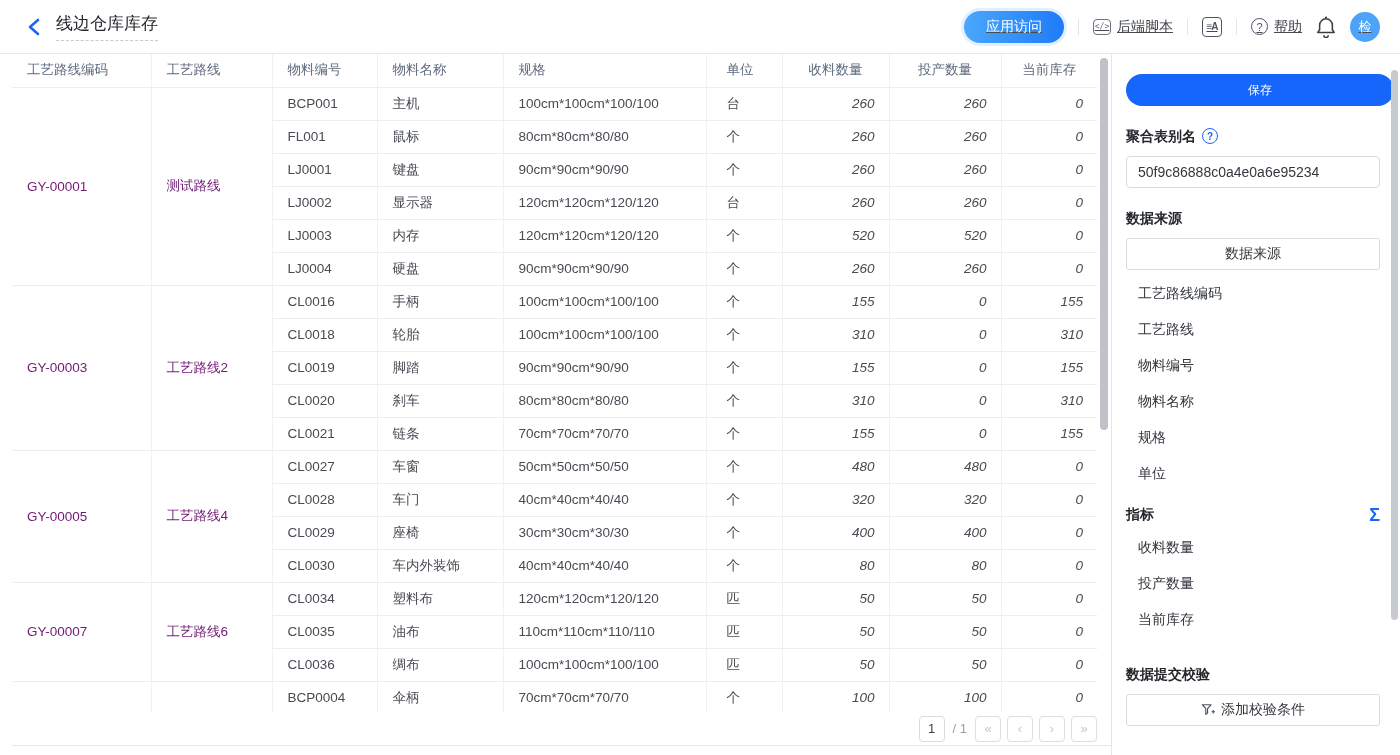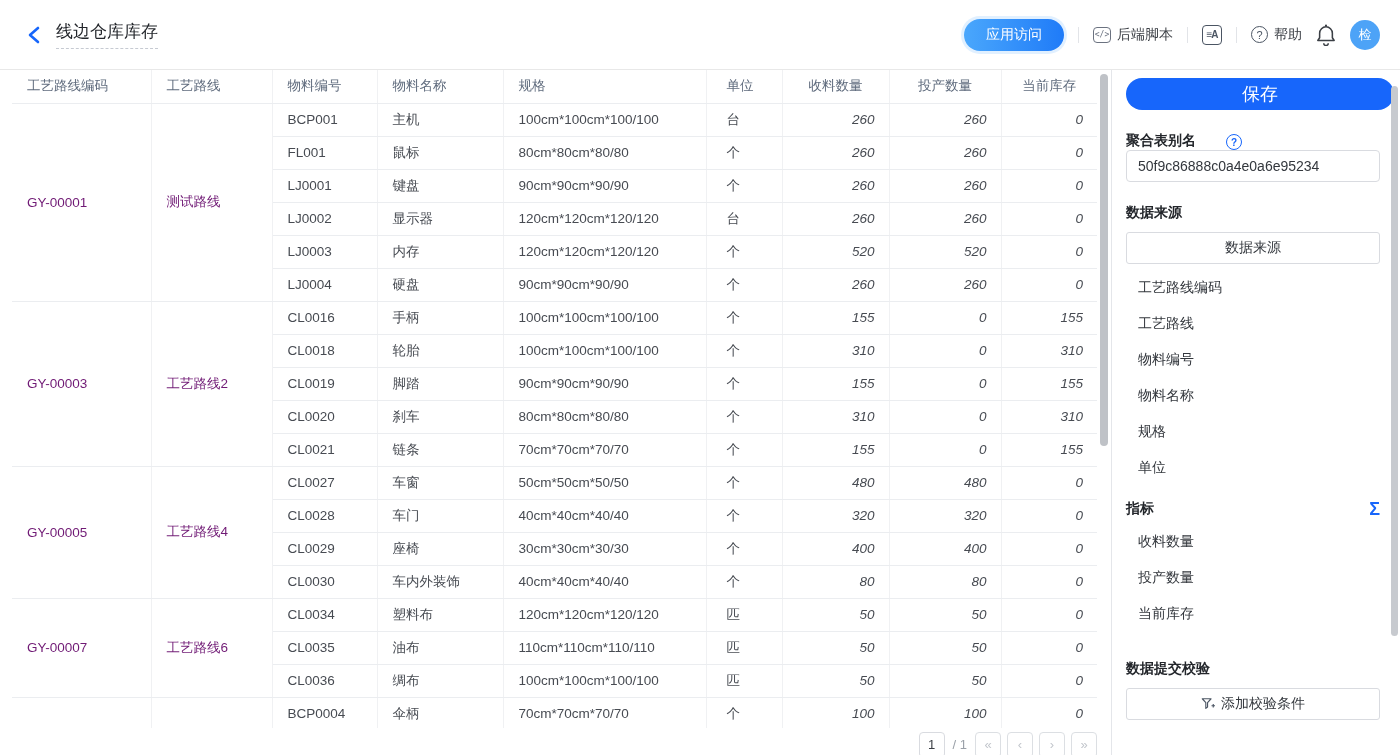--- a/index.html
+++ b/index.html
@@ -1,26 +1,26 @@
 <!DOCTYPE html>
 <html><head>
 <meta charset="utf-8">
 <style>
   * { margin:0; padding:0; box-sizing:border-box; }
   html,body { width:1400px; height:755px; overflow:hidden; background:#fff;
               font-family:"Liberation Sans","DejaVu Sans",sans-serif; color:#474b52; }
 
   
-  .topbar { height:70px; border-bottom:1px solid #e8e8e8; display:flex; align-items:center;
+  .topbar { height:54px; border-bottom:1px solid #e8e8e8; display:flex; align-items:center;
             padding:0 20px 0 22px; background:#fff; }
   .back-btn { width:24px; height:24px; display:flex; align-items:center; justify-content:center;
               cursor:pointer; margin-right:10px; }
   .page-title { font-size:17px; color:#23262b; padding-bottom:5px;
                 border-bottom:1px dashed #c6cad2; cursor:pointer; }
-  .topbar-right { margin-left:auto; display:flex; align-items:center; gap:14px; }
+  .topbar-right { margin-left:auto; display:flex; align-items:center; gap:14px;text-decoration:underline; }
   .pill-btn { background:linear-gradient(90deg,#4aa7fc,#1f7bf8); color:#fff; font-size:14px;
               border:none; border-radius:16px; padding:7px 22px; cursor:pointer;
               box-shadow:0 0 0 3px rgba(90,170,255,.18); }
   .tb-sep { width:1px; height:16px; background:#e2e4e8; }
   .tb-item { display:flex; align-items:center; gap:6px; font-size:14px; color:#3b3f45; cursor:pointer; }
   .code-icon { width:18px; height:16px; border:1.4px solid #6b7280; border-radius:4px;
                font-size:8px; color:#6b7280; display:flex; align-items:center; justify-content:center;
                font-family:"DejaVu Sans Mono",monospace; }
   .translate-icon { width:20px; height:20px; border:1.5px solid #4b5563; border-radius:4px;
                     font-size:10px; color:#4b5563; display:flex; align-items:center; justify-content:center;
@@ -55,27 +55,27 @@
               display:flex; align-items:center; justify-content:center; font-size:13px;
               color:#3b3f45; padding:0 6px; cursor:text; }
   .page-total { font-size:13px; color:#9aa0a8; margin:0 2px; }
   .pg-btn { width:26px; height:26px; border:1px solid #dcdfe3; border-radius:4px; background:#fff;
             color:#c2c6cc; font-size:13px; display:flex; align-items:center; justify-content:center;
             cursor:pointer; }
 
   
   .sidebar { flex:1; background:#fff; position:relative; padding:8px 20px 0 14px; overflow:hidden; }
   .save-btn { width:268px; height:32px; background:#1766fb; color:#fff; border:none;
-              border-radius:16px; font-size:18px; cursor:pointer; display:block; margin:0 auto; }
-  .side-label { display:flex; align-items:flex-end; font-size:14px; font-weight:bold; color:#23262b;
-                margin-top:22px;gap:24px; }
+              border-radius:16px; font-size:12px; cursor:pointer; display:block; margin:12px auto; }
+  .side-label { display:flex; align-items:flex-start; font-size:14px; font-weight:bold; color:#23262b;
+                margin-top:22px; }
   .q-icon { width:16px; height:16px; border:1.3px solid #1766fb; border-radius:50%; color:#1766fb;
             font-size:10px; display:flex; align-items:center; justify-content:center; margin-left:6px;
             cursor:pointer; }
-  .side-input { width:100%; height:32px; border:1px solid #d9dbe0; border-radius:4px; 
+  .side-input { width:100%; height:32px; border:1px solid #d9dbe0; border-radius:4px; margin-top:10px;
                 padding:0 11px; font-size:14px; color:#33373d; font-family:inherit; }
   .side-btn { width:100%; height:32px; border:1px solid #d9dbe0; border-radius:3px; background:#fff;
               font-size:14px; color:#33373d; margin-top:10px; cursor:pointer;
               display:flex; align-items:center; justify-content:center; gap:6px; }
   .plus-icon { margin-left:auto; color:#1766fb; font-size:20px; line-height:1; cursor:pointer; font-weight:normal; }
   .sigma-icon { margin-left:auto; color:#1766fb; font-size:18px; line-height:1; cursor:pointer; font-weight:bold; }
   .field-item { font-size:14px; color:#33373d; padding:9px 0 9px 12px; cursor:pointer; }
   .field-list { margin-top:6px; }
   .side-thumb { position:absolute; right:2px; top:16px; width:7px; height:550px;
                 background:#c7cacf; border-radius:4px; cursor:pointer; }

